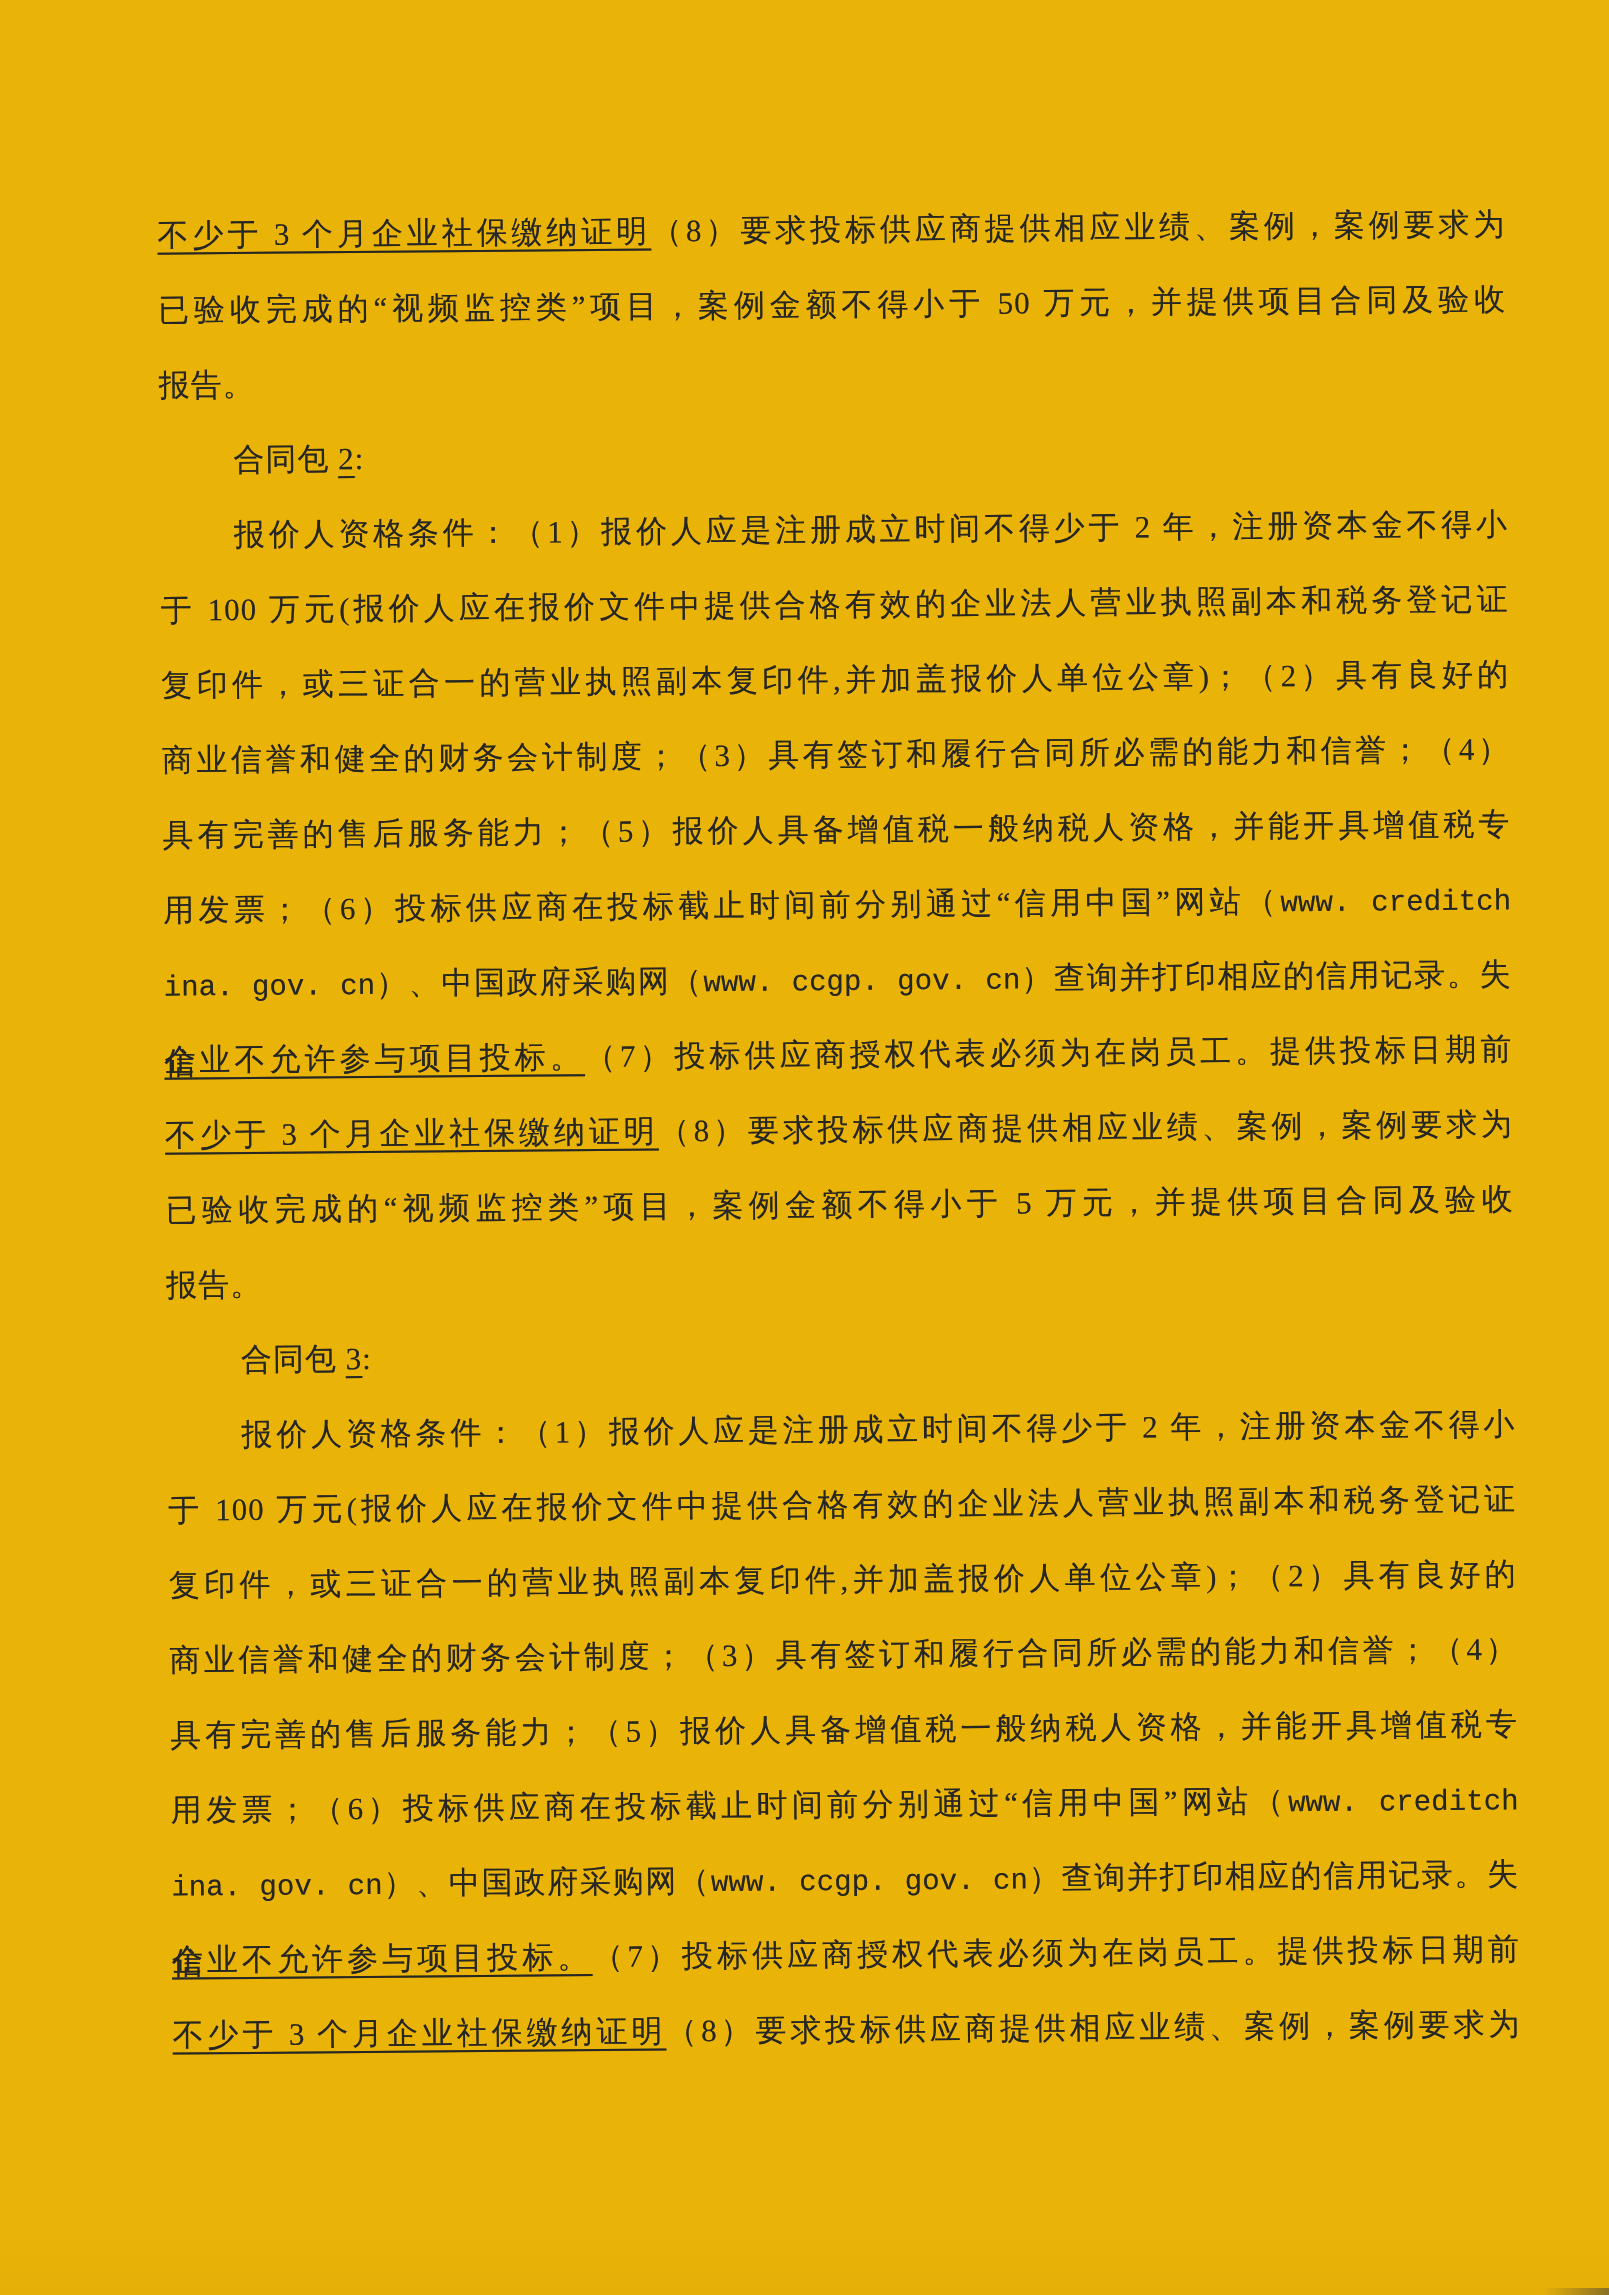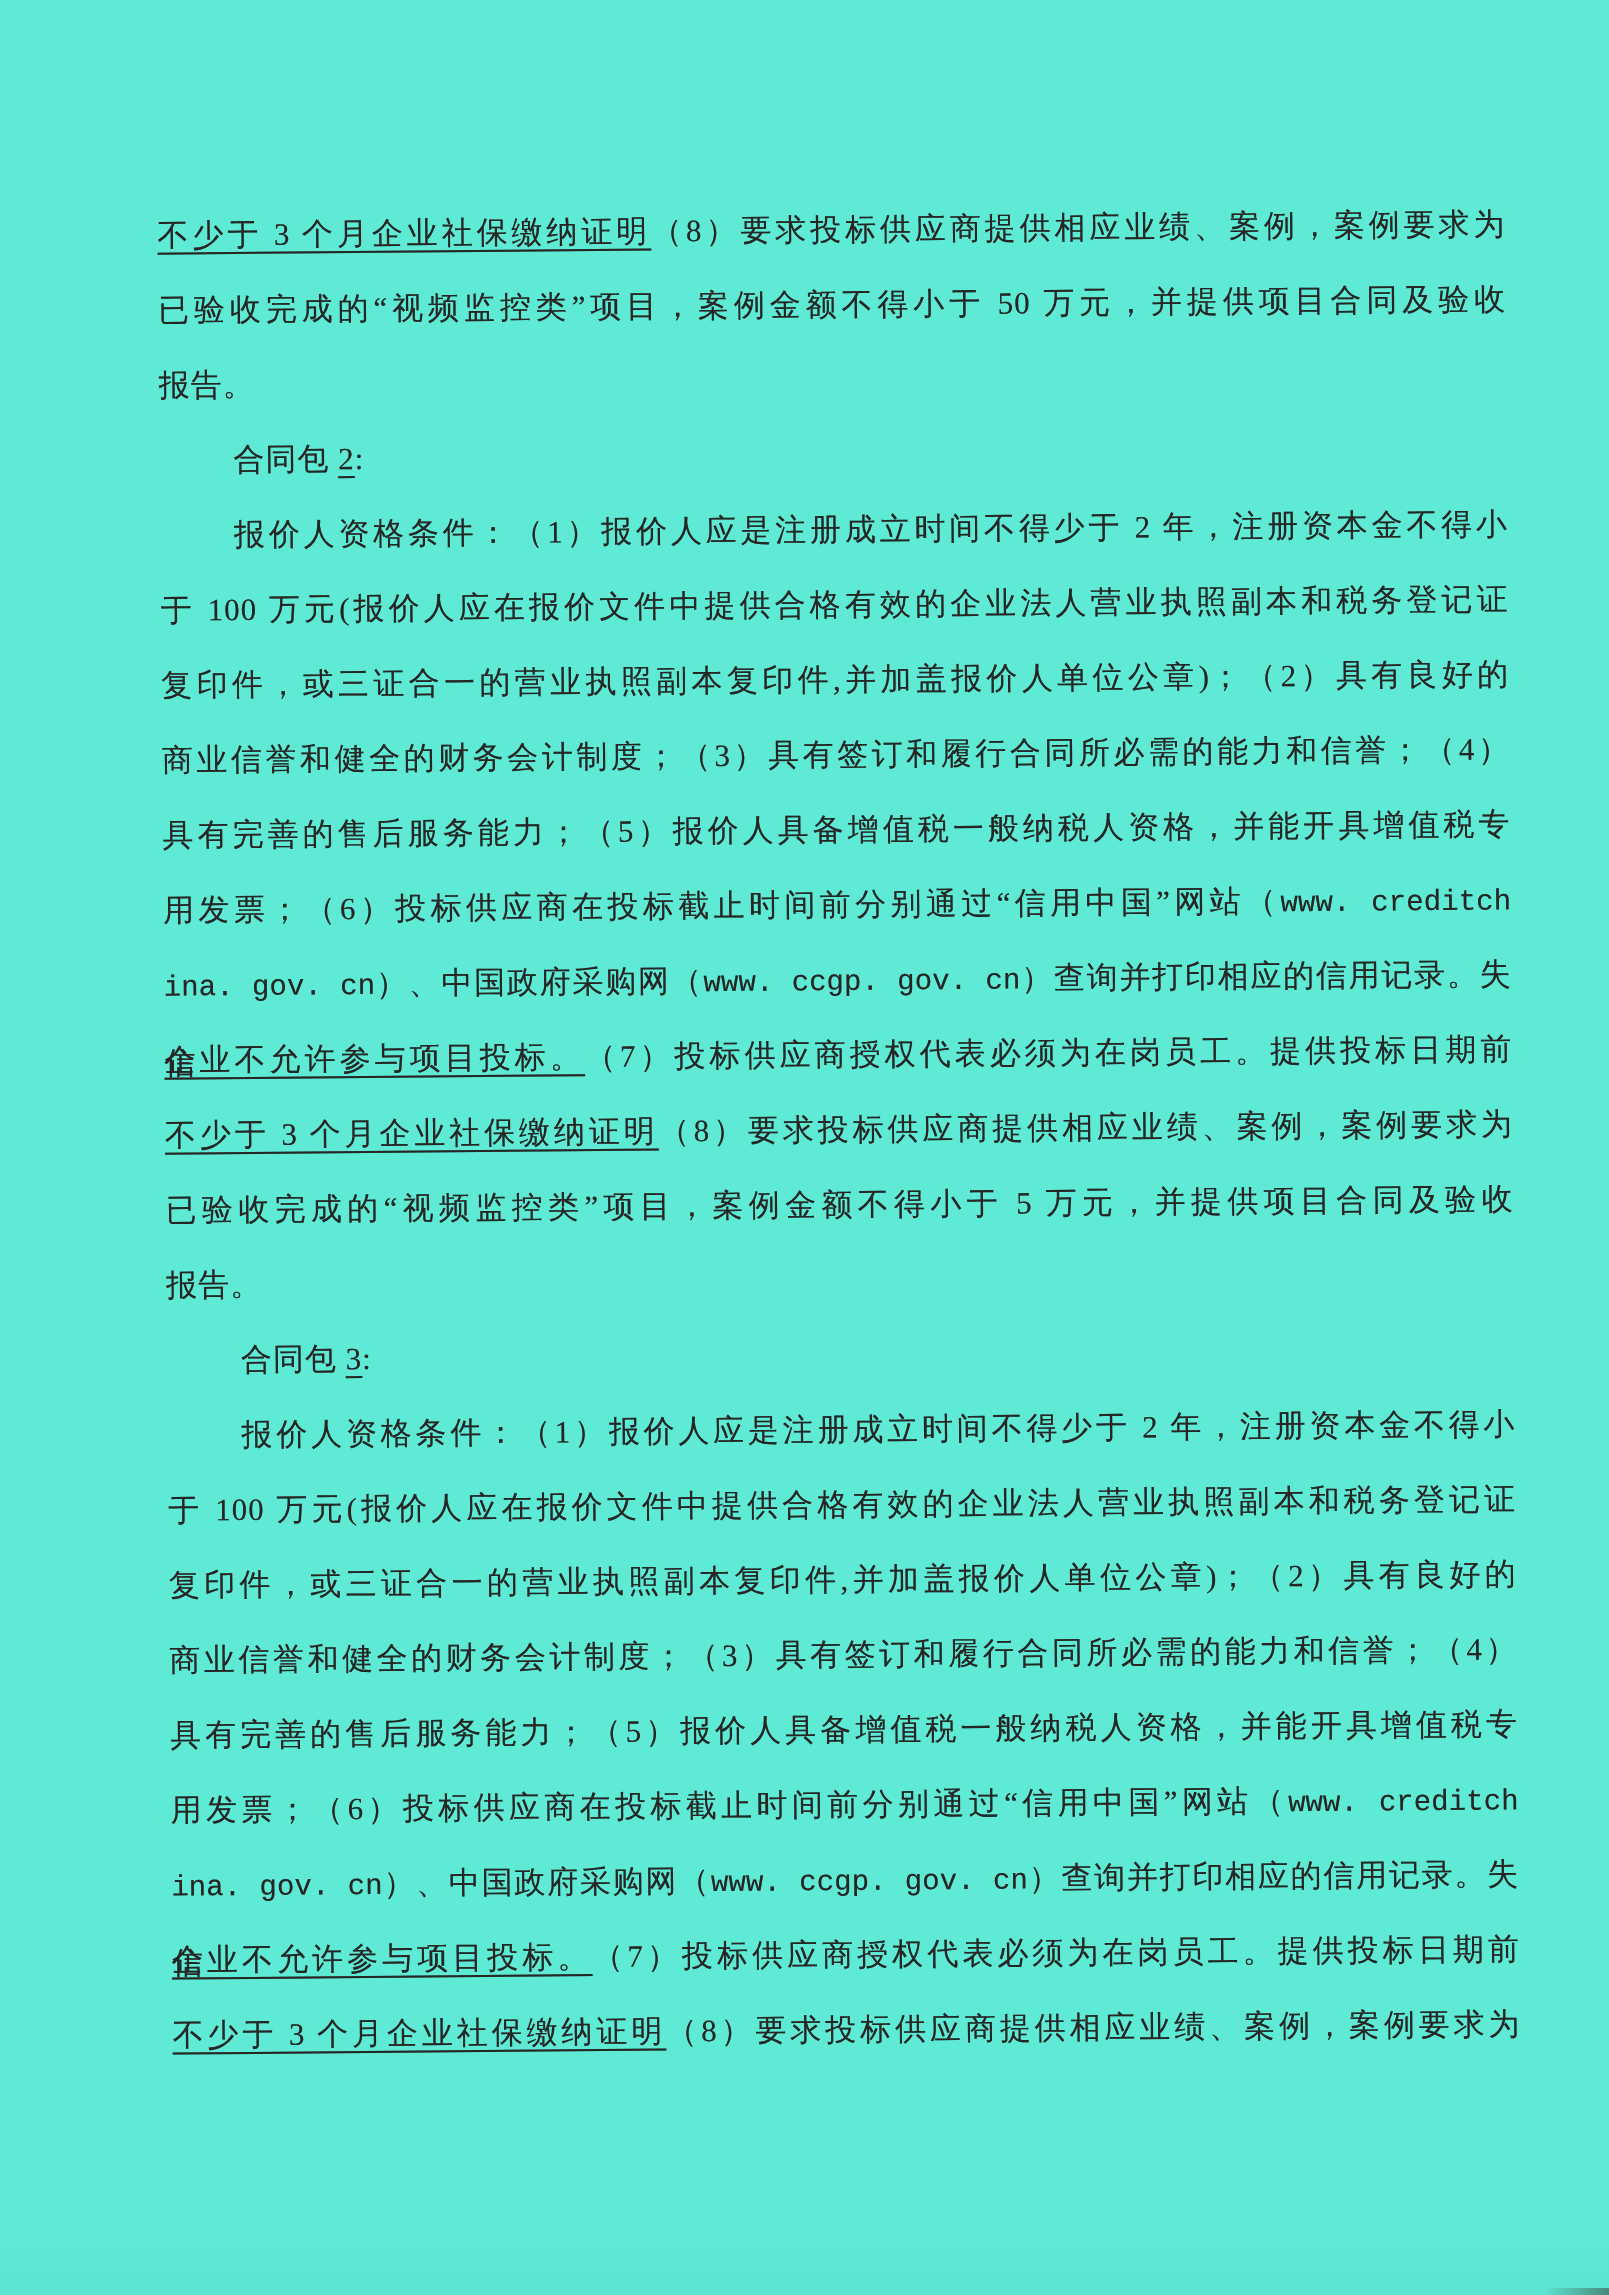--- a/index.html
+++ b/index.html
@@ -10,21 +10,21 @@
     width: 1609px;
     height: 2295px;
     background: #fbfbfa;
     overflow: hidden;
     position: relative;
     font-family: "Liberation Serif", "DejaVu Serif", serif;
   }
   .page {
     position: absolute;
     inset: 0;
-    background: #5eead4;
+    background: #eab308;
   }
   
   .scan-shadow-bottom {
     position: absolute;
     left: 0; right: 0; bottom: 0;
     height: 60px;
     background: linear-gradient(to bottom, rgba(0,0,0,0) 0%, rgba(0,0,0,0.025) 100%);
     pointer-events: none;
   }
   .corner-smudge {

